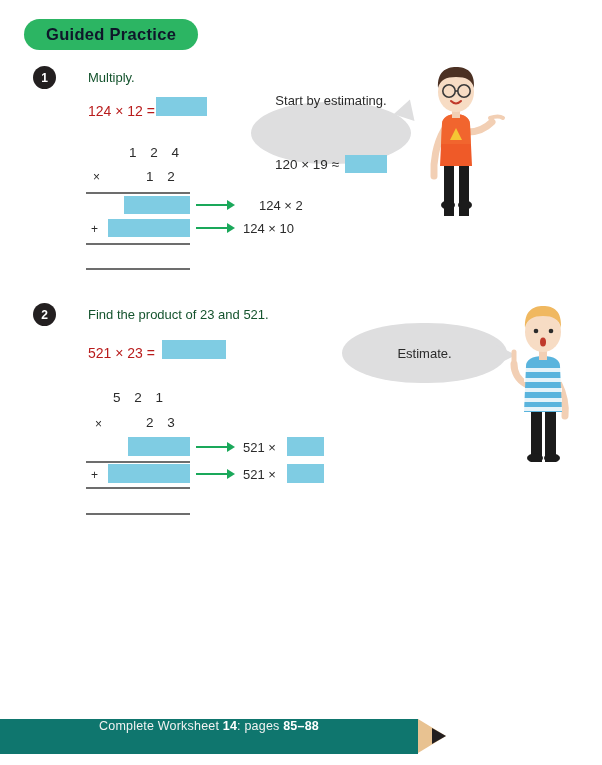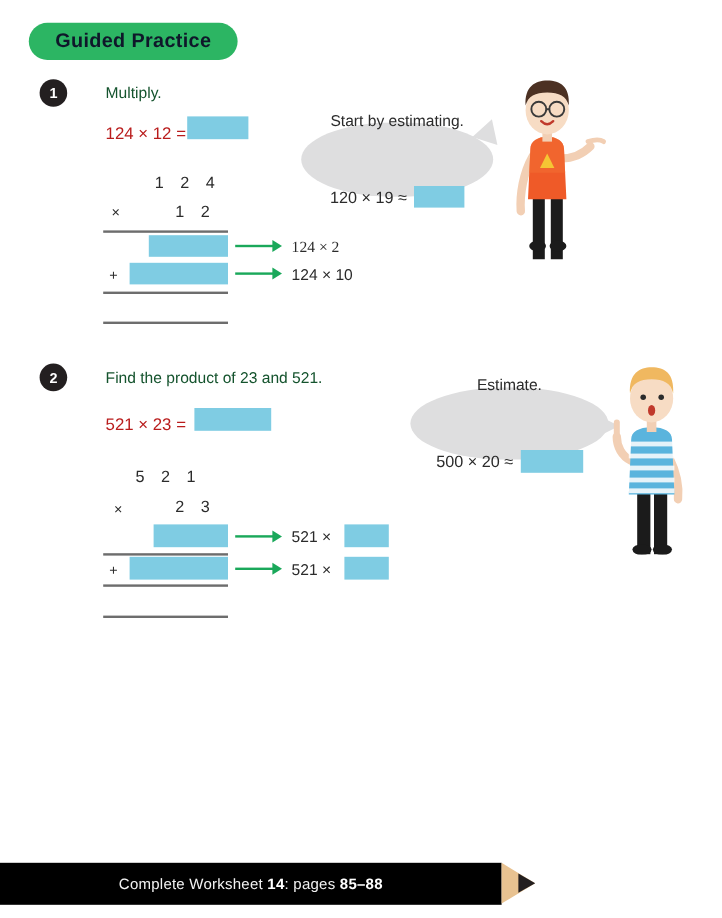--- a/index.html
+++ b/index.html
@@ -150,23 +150,22 @@
     left: 0;
     top: 719px;
     height: 35px;
     width: 602px;
   }
   .footer-body {
     position: absolute;
     left: 0; top: 0;
     width: 418px;
     height: 35px;
-    background: #000000;
-    display: flex;
-    align-items: center;
+    background: #0f766e;
+    display: flex;
     justify-content: center;
   }
   .footer-text {
     color: #f2f2f2;
     font-size: 12.5px;
     letter-spacing: 0.2px;
   }
   .footer-text b { font-weight: bold; color: #ffffff; }
   .footer-wood {
     position: absolute;
@@ -208,21 +207,21 @@
   <div class="op" style="left:93px; top:170px;">×</div>
   <div class="digits" style="left:146px; top:169px;">1 2</div>
 
   <div class="rule" style="left:86px; top:192px; width:104px;"></div>
 
   <div class="box-abs" style="left:124px; top:196px; width:66px; height:18px;"></div>
   <div class="arrow" style="left:196px; top:199px; width:40px;">
     <div class="shaft" style="width:32px;"></div>
     <div class="head" style="left:31px;"></div>
   </div>
-  <div class="arrow-label" style="left:243px; top:198px;font-family:Liberation Serif, serif;">124 × 2</div>
+  <div class="arrow-label" style="left:259px; top:198px;">124 × 2</div>
 
   <div class="op" style="left:91px; top:222px;">+</div>
   <div class="box-abs" style="left:108px; top:219px; width:82px; height:18px;"></div>
   <div class="arrow" style="left:196px; top:222px; width:40px;">
     <div class="shaft" style="width:32px;"></div>
     <div class="head" style="left:31px;"></div>
   </div>
   <div class="arrow-label" style="left:243px; top:221px;">124 × 10</div>
 
   <div class="rule" style="left:86px; top:243px; width:104px;"></div>
@@ -301,24 +300,20 @@
     <div class="head" style="left:31px;"></div>
   </div>
   <div class="arrow-label" style="left:243px; top:467px;">521 ×</div>
   <div class="box-abs" style="left:287px; top:464px; width:37px; height:19px;"></div>
 
   <div class="rule" style="left:86px; top:513px; width:104px;"></div>
 </div>
 
 <div class="bubble" style="left:342px; top:323px; width:165px; height:60px;">
   <div class="bubble-line1">Estimate.</div>
-  <div class="bubble-line2">
-    <span>500 × 20 ≈</span>
-    <span class="box" style="width:52px; height:19px;"></span>
-  </div>
 </div>
 <div class="bubble-tail" style="left:496px; top:345px; border-top:10px solid transparent; border-bottom:10px solid transparent; border-left:20px solid #dededf;"></div>
 
 <div class="character" style="left:492px; top:300px; width:94px; height:162px;">
   <svg width="94" height="162" viewBox="0 0 94 162">
 
     <path d="M34 84 C26 80 22 72 22 64" stroke="#f2cfb4" stroke-width="7" fill="none" stroke-linecap="round"></path>
     <path d="M22 62 L22 52" stroke="#f2cfb4" stroke-width="5" fill="none" stroke-linecap="round"></path>
 
     <path d="M66 82 C72 94 74 106 73 116" stroke="#f2cfb4" stroke-width="7" fill="none" stroke-linecap="round"></path>

